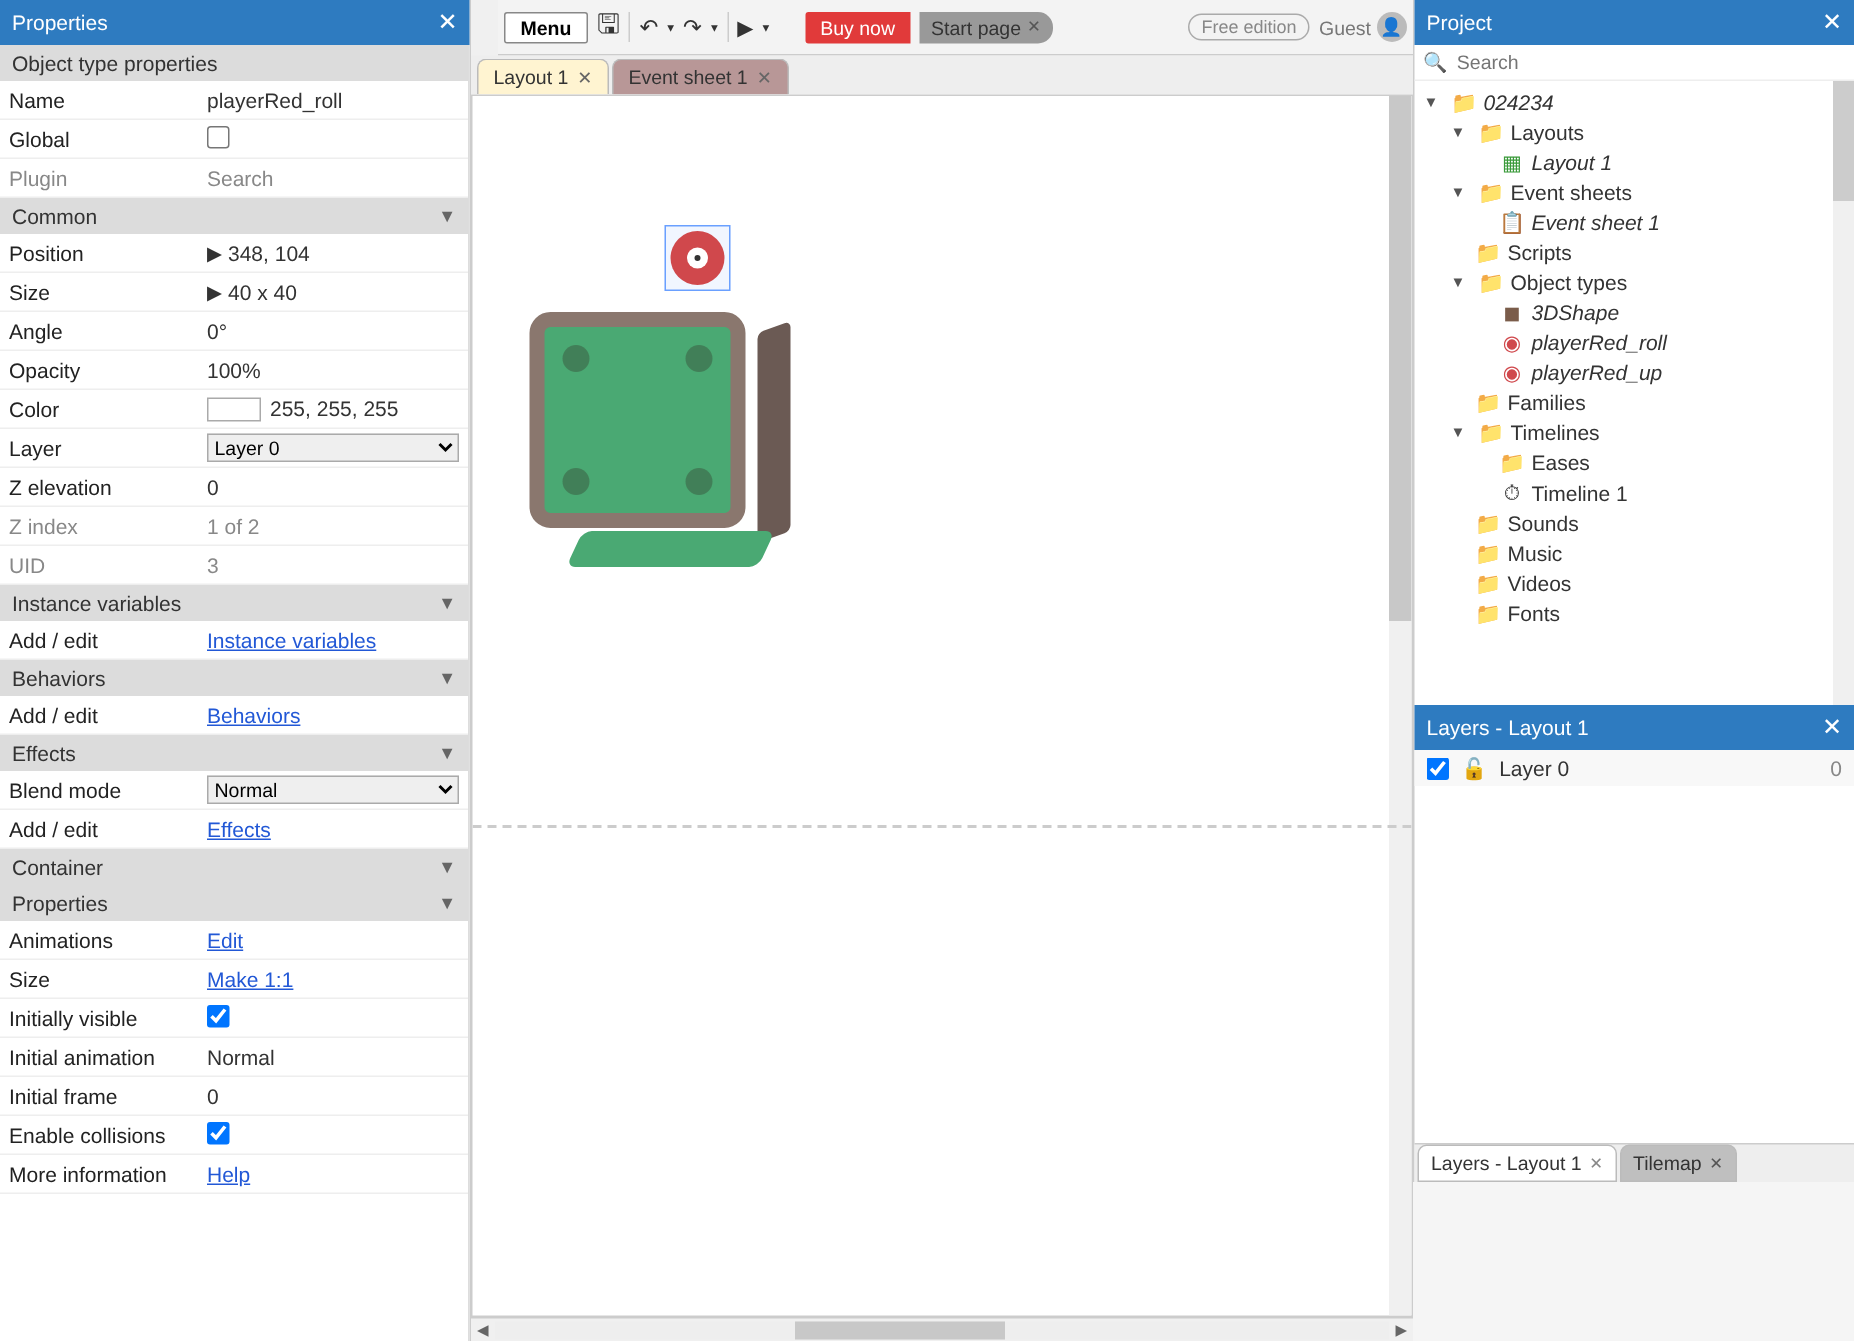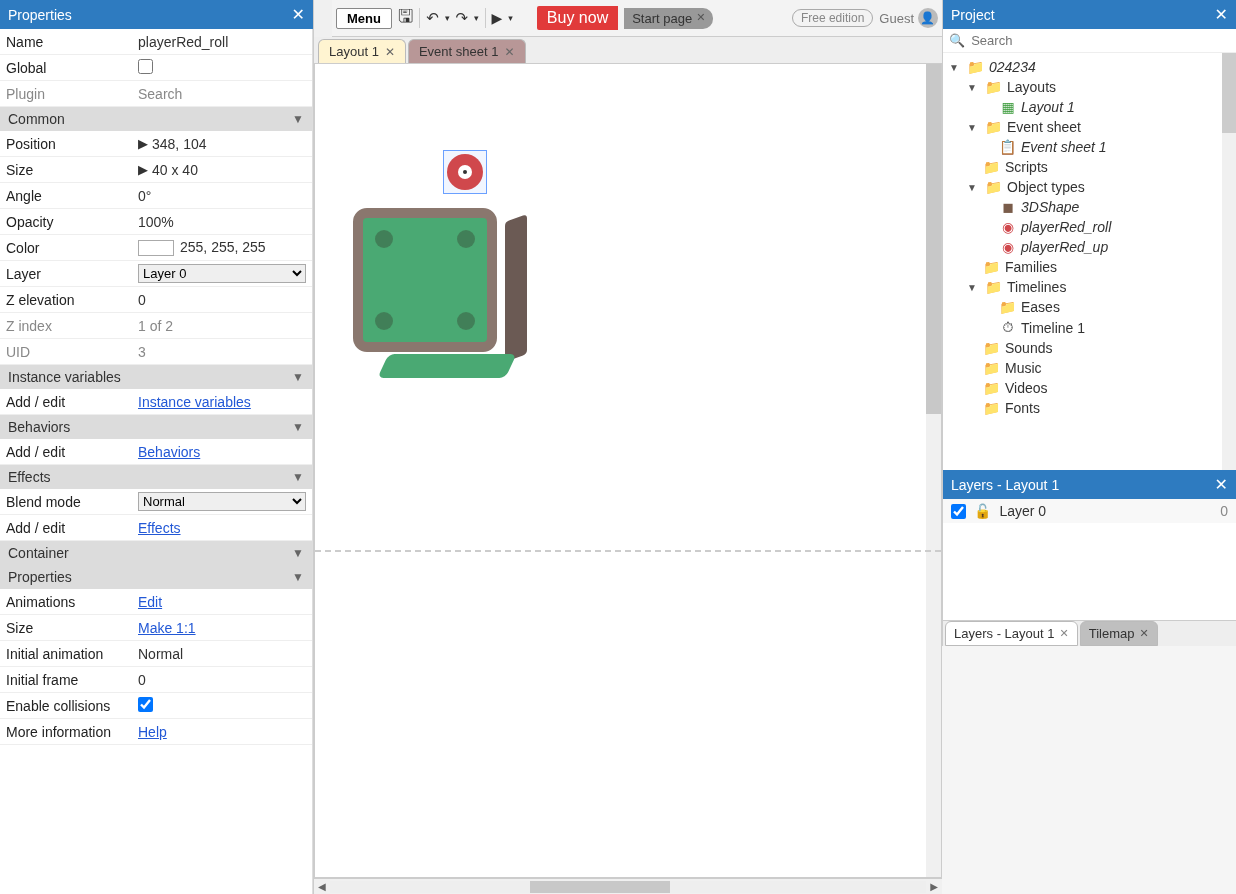--- a/index.html
+++ b/index.html
@@ -16,21 +16,21 @@
 .prop-value { flex: 1; font-size: 14px; color: #333; }
 .prop-value.dim { color: #888; }
 .prop-value a { color: #2258d6; text-decoration: underline; }
 .color-swatch { width: 36px; height: 16px; border: 1px solid #aaa; display: inline-block; vertical-align: middle; background: #fff; margin-right: 6px; }
 .caret-r { display: inline-block; margin-right: 4px; }
 .caret-down { color: #666; font-size: 12px; }
 
 .center-area { position: absolute; left: 314px; top: 0; width: 628px; height: 894px; background: #f0f0f0; display: flex; flex-direction: column; }
 .toolbar { height: 37px; background: #f3f3f3; border-bottom: 1px solid #ccc; display: flex; align-items: center; padding: 0 4px; gap: 6px; margin-left: 18px; }
 .menu-btn { border: 1px solid #888; background: #fff; padding: 2px 10px; font-weight: bold; font-size: 13px; border-radius: 2px; }
-.buy-btn { background: #e13a3a; color: #fff; border: none; padding: 3px 10px; font-size: 16px; border-radius: 2px 0 0 2px; }
+.buy-btn { background: #e13a3a; color: #fff; border: none; padding: 3px 10px; font-size: 13px; border-radius: 2px 0 0 2px; }
 .start-tab { background: #999; color: #333; padding: 3px 8px; border-radius: 0 10px 10px 0; font-size: 13px; display: flex; align-items: flex-start; gap: 4px; }
 .free-badge { border: 1px solid #aaa; border-radius: 10px; padding: 1px 8px; color: #888; font-size: 12px; }
 .toolbar-spacer { flex: 1; }
 .tabs-row { height: 26px; background: #eee; display: flex; align-items: flex-end; padding-left: 4px; gap: 0; }
 .tab { padding: 4px 10px; border: 1px solid #bbb; border-bottom: none; border-radius: 6px 6px 0 0; font-size: 13px; display: flex; align-items: center; gap: 6px; margin-right: 2px; }
 .tab.active { background: #fff4d1; }
 .tab.inactive { background: #b89797; color: #333; }
 .tab .tab-x { color: #666; font-size: 12px; }
 .layout-view { flex: 1; background: #fff; position: relative; overflow: hidden; border: 1px solid #ccc; }
 .dashed-line { position: absolute; left: 0; right: 0; top: 486px; border-top: 2px dashed #ccc; }
@@ -43,21 +43,21 @@
 .cube-side { position: absolute; right: -14px; top: 14px; width: 22px; height: 140px; background: #6b5a54; border-radius: 4px; transform: skewY(-20deg); }
 .cube-bottom { position: absolute; left: 34px; bottom: -10px; width: 128px; height: 24px; background: #4aa973; border-radius: 6px; transform: skewX(-25deg); }
 .pip { position: absolute; width: 18px; height: 18px; border-radius: 50%; background: rgba(60,100,70,0.6); }
 .status-bar { height: 28px; background: #fff; border-top: 1px solid #ccc; display: flex; align-items: center; justify-content: flex-end; padding: 0 12px; gap: 20px; font-size: 14px; }
 .hscroll { height: 16px; background: #f0f0f0; border-top: 1px solid #ccc; display: flex; align-items: center; }
 .hscroll-track { flex: 1; height: 12px; background: #eee; position: relative; }
 .hscroll-thumb { position: absolute; left: 200px; width: 140px; height: 12px; background: #c8c8c8; }
 .vscroll { position: absolute; right: 0; top: 0; bottom: 0; width: 15px; background: #f0f0f0; }
 .vscroll-thumb { position: absolute; top: 0; width: 15px; height: 350px; background: #c8c8c8; }
 
-.right-col { position: absolute; right: 0; top: 0; width: 294px; height: 646px; display: flex; flex-direction: column; }
+.right-col { position: absolute; right: 0; top: 0; width: 294px; height: 788px; display: flex; flex-direction: column; }
 .project-panel { background: #fff; border-left: 1px solid #ccc; height: 470px; display: flex; flex-direction: column; }
 .search-row { padding: 4px 6px; border-bottom: 1px solid #eee; display: flex; align-items: center; gap: 6px; color: #888; }
 .search-input { border: none; outline: none; flex: 1; font-size: 13px; color: #888; }
 .tree { flex: 1; overflow-y: auto; padding: 4px 0; position: relative; }
 .tree-scroll { position: absolute; right: 0; top: 0; bottom: 0; width: 14px; background: #f0f0f0; }
 .tree-scroll-thumb { position: absolute; top: 0; width: 14px; height: 80px; background: #ccc; }
 .tree-row { display: flex; align-items: center; padding: 2px 4px; gap: 4px; font-size: 14px; white-space: nowrap; }
 .tree-row .arrow { width: 14px; color: #555; font-size: 10px; }
 .tree-row .icn { width: 18px; text-align: center; }
 .italic { font-style: italic; }
@@ -77,20 +77,23 @@
 </style>
 </head>
 <body>
 
 <div class="properties-panel">
   <div class="panel-header">
     <span>Properties</span>
     <span class="close-x">✕</span>
   </div>
   <div class="prop-body">
+    <div class="section-header">
+      <span>Object type properties</span>
+    </div>
     <div class="prop-row">
       <div class="prop-label">Name</div>
       <div class="prop-value">playerRed_roll</div>
     </div>
     <div class="prop-row">
       <div class="prop-label">Global</div>
       <div class="prop-value"><input type="checkbox" style=""></div>
     </div>
     <div class="prop-row">
       <div class="prop-label dim">Plugin</div>
@@ -180,20 +183,24 @@
       <span>Properties</span>
       <span class="caret-down">▼</span>
     </div>
     <div class="prop-row">
       <div class="prop-label">Animations</div>
       <div class="prop-value"><a href="#">Edit</a></div>
     </div>
     <div class="prop-row">
       <div class="prop-label">Size</div>
       <div class="prop-value"><a href="#">Make 1:1</a></div>
+    </div>
+    <div class="prop-row">
+      <div class="prop-label">Initially visible</div>
+      <div class="prop-value"><input type="checkbox" checked="" style=""></div>
     </div>
     <div class="prop-row">
       <div class="prop-label">Initial animation</div>
       <div class="prop-value">Normal</div>
     </div>
     <div class="prop-row">
       <div class="prop-label">Initial frame</div>
       <div class="prop-value">0</div>
     </div>
     <div class="prop-row">
@@ -298,21 +305,21 @@
           <span class="icn">📁</span>
           <span>Layouts</span>
         </div>
       <div class="tree-row" style="padding-left:56px;">
           <span class="icn" style="color:#3a9a3a;">▦</span>
           <span class="italic">Layout 1</span>
         </div>
       <div class="tree-row" style="padding-left:24px;">
           <span class="arrow">▼</span>
           <span class="icn">📁</span>
-          <span>Event sheet</span>
+          <span>Event sheets</span>
         </div>
       <div class="tree-row" style="padding-left:56px;">
           <span class="icn" style="color:#3a9a3a;">📋</span>
           <span class="italic">Event sheet 1</span>
         </div>
       <div class="tree-row" style="padding-left:40px;">
           <span class="icn">📁</span>
           <span>Scripts</span>
         </div>
       <div class="tree-row" style="padding-left:24px;">

